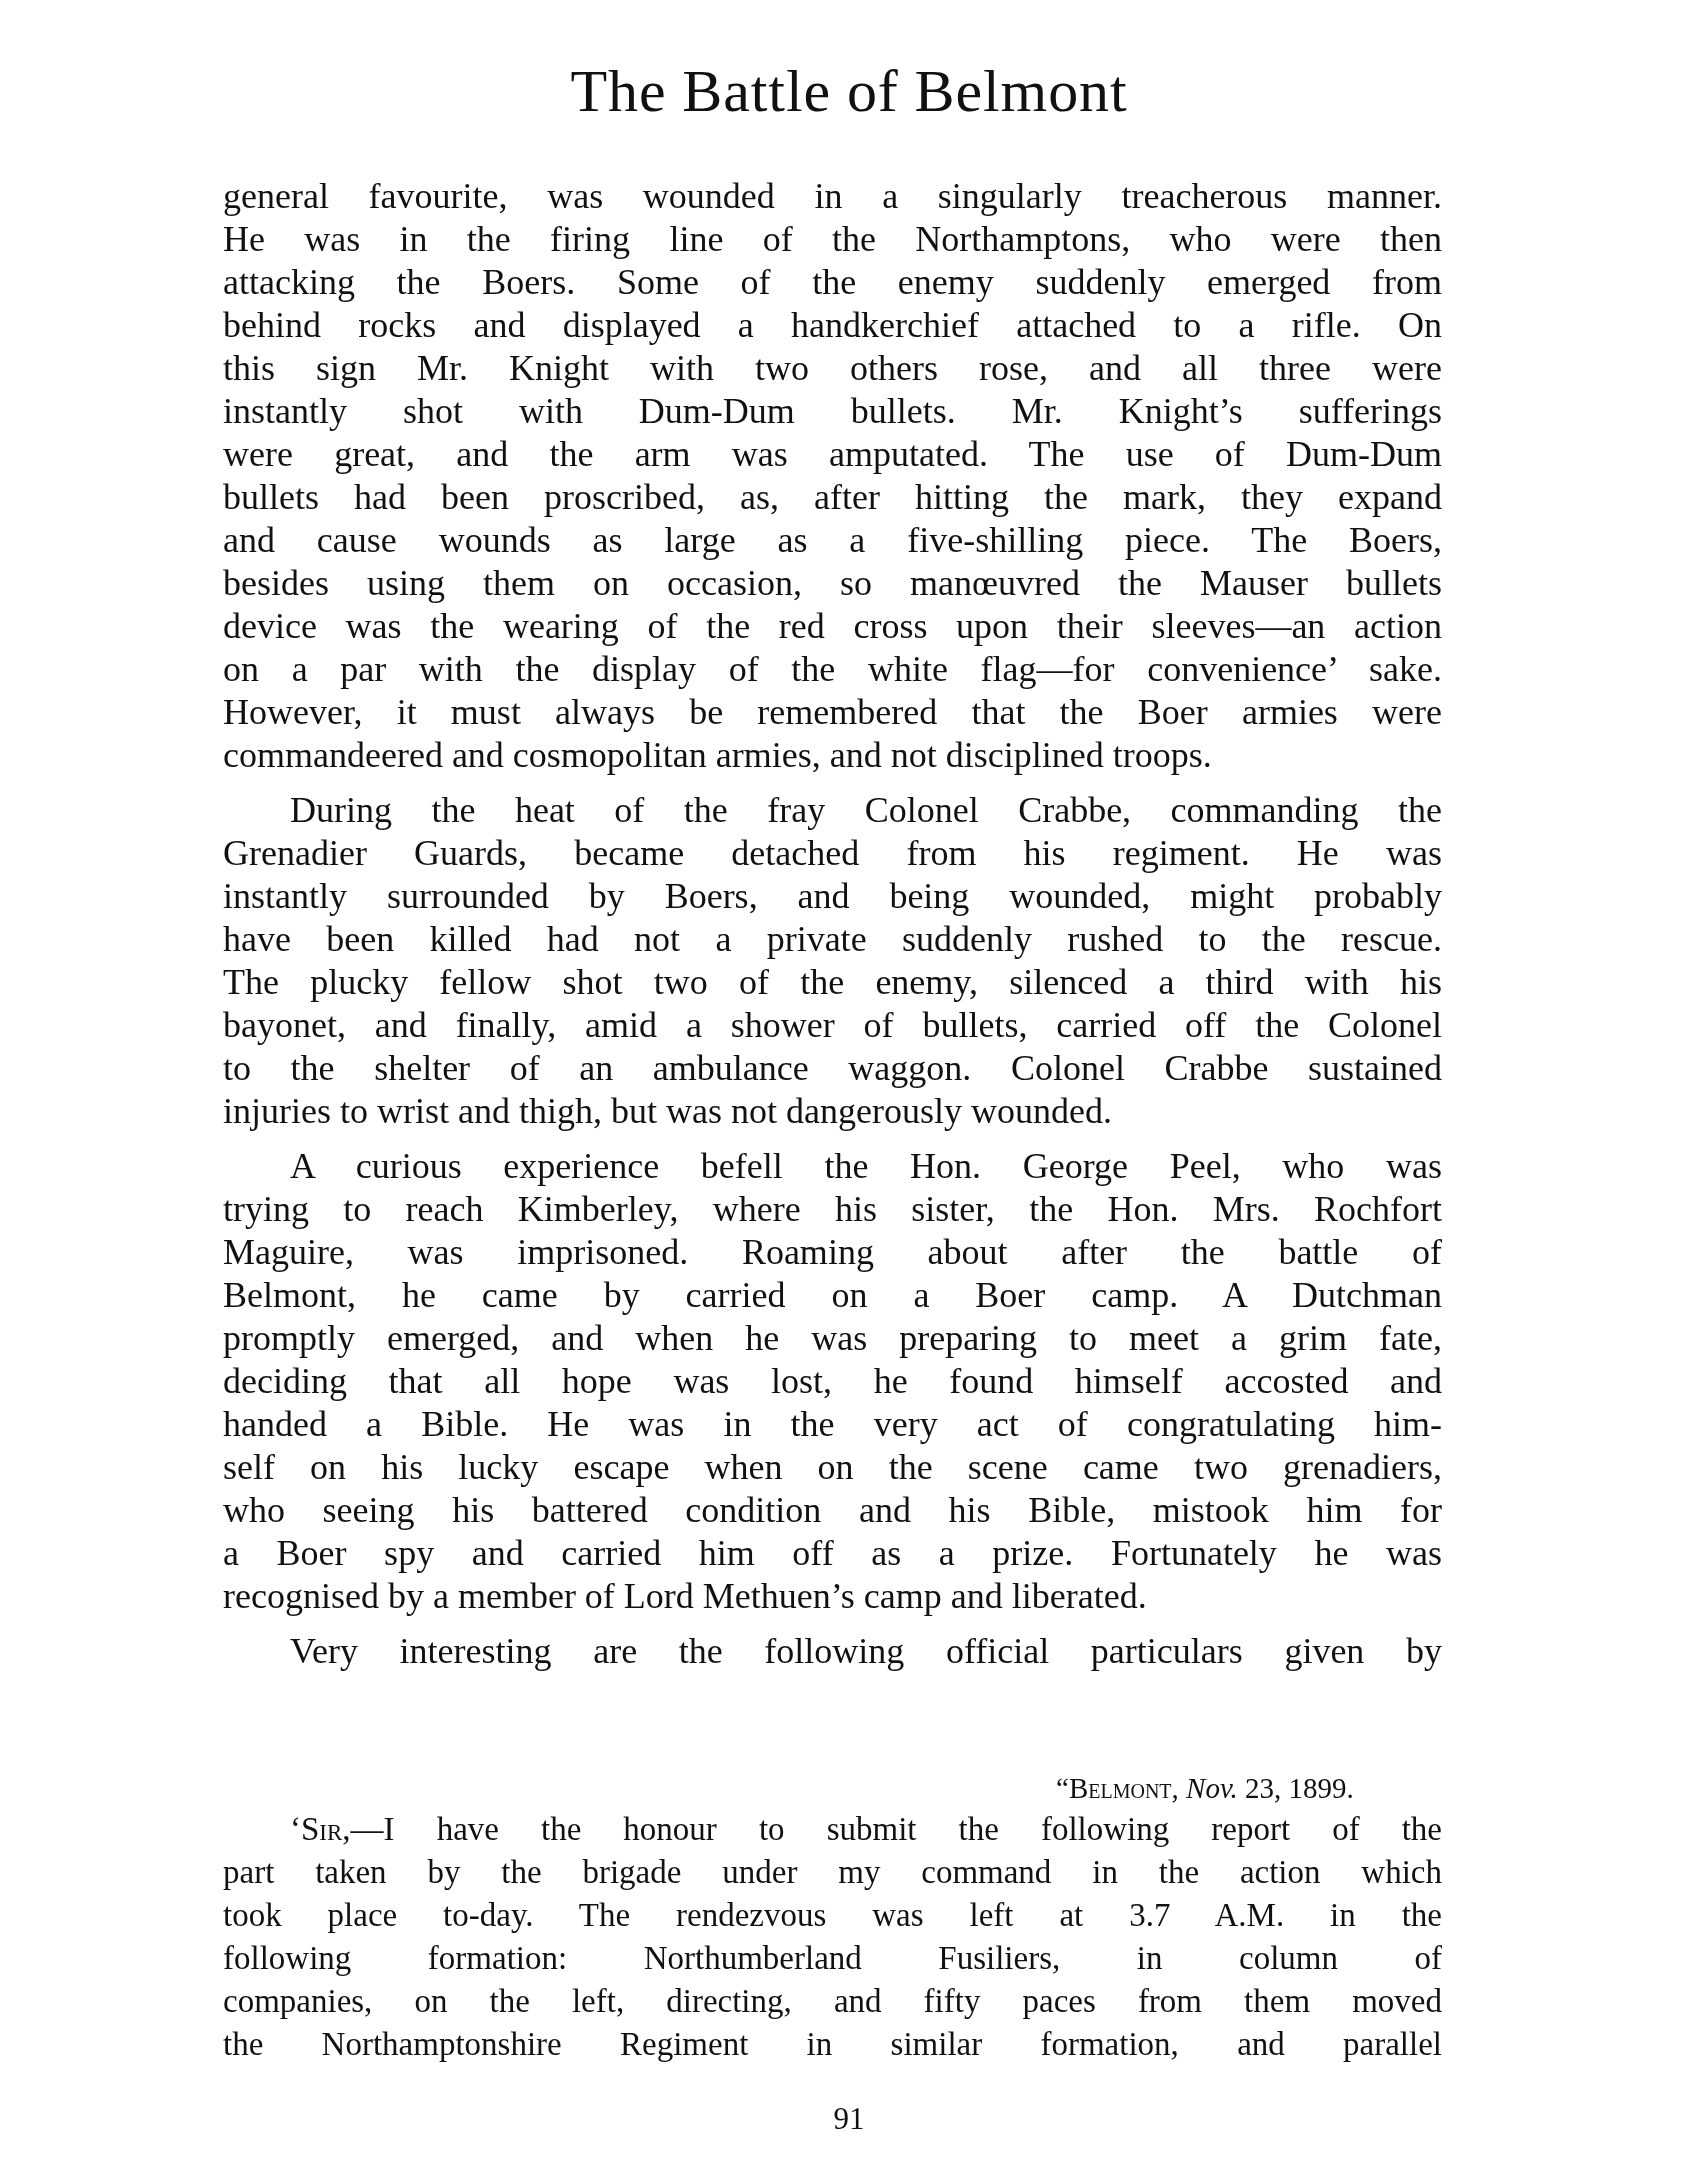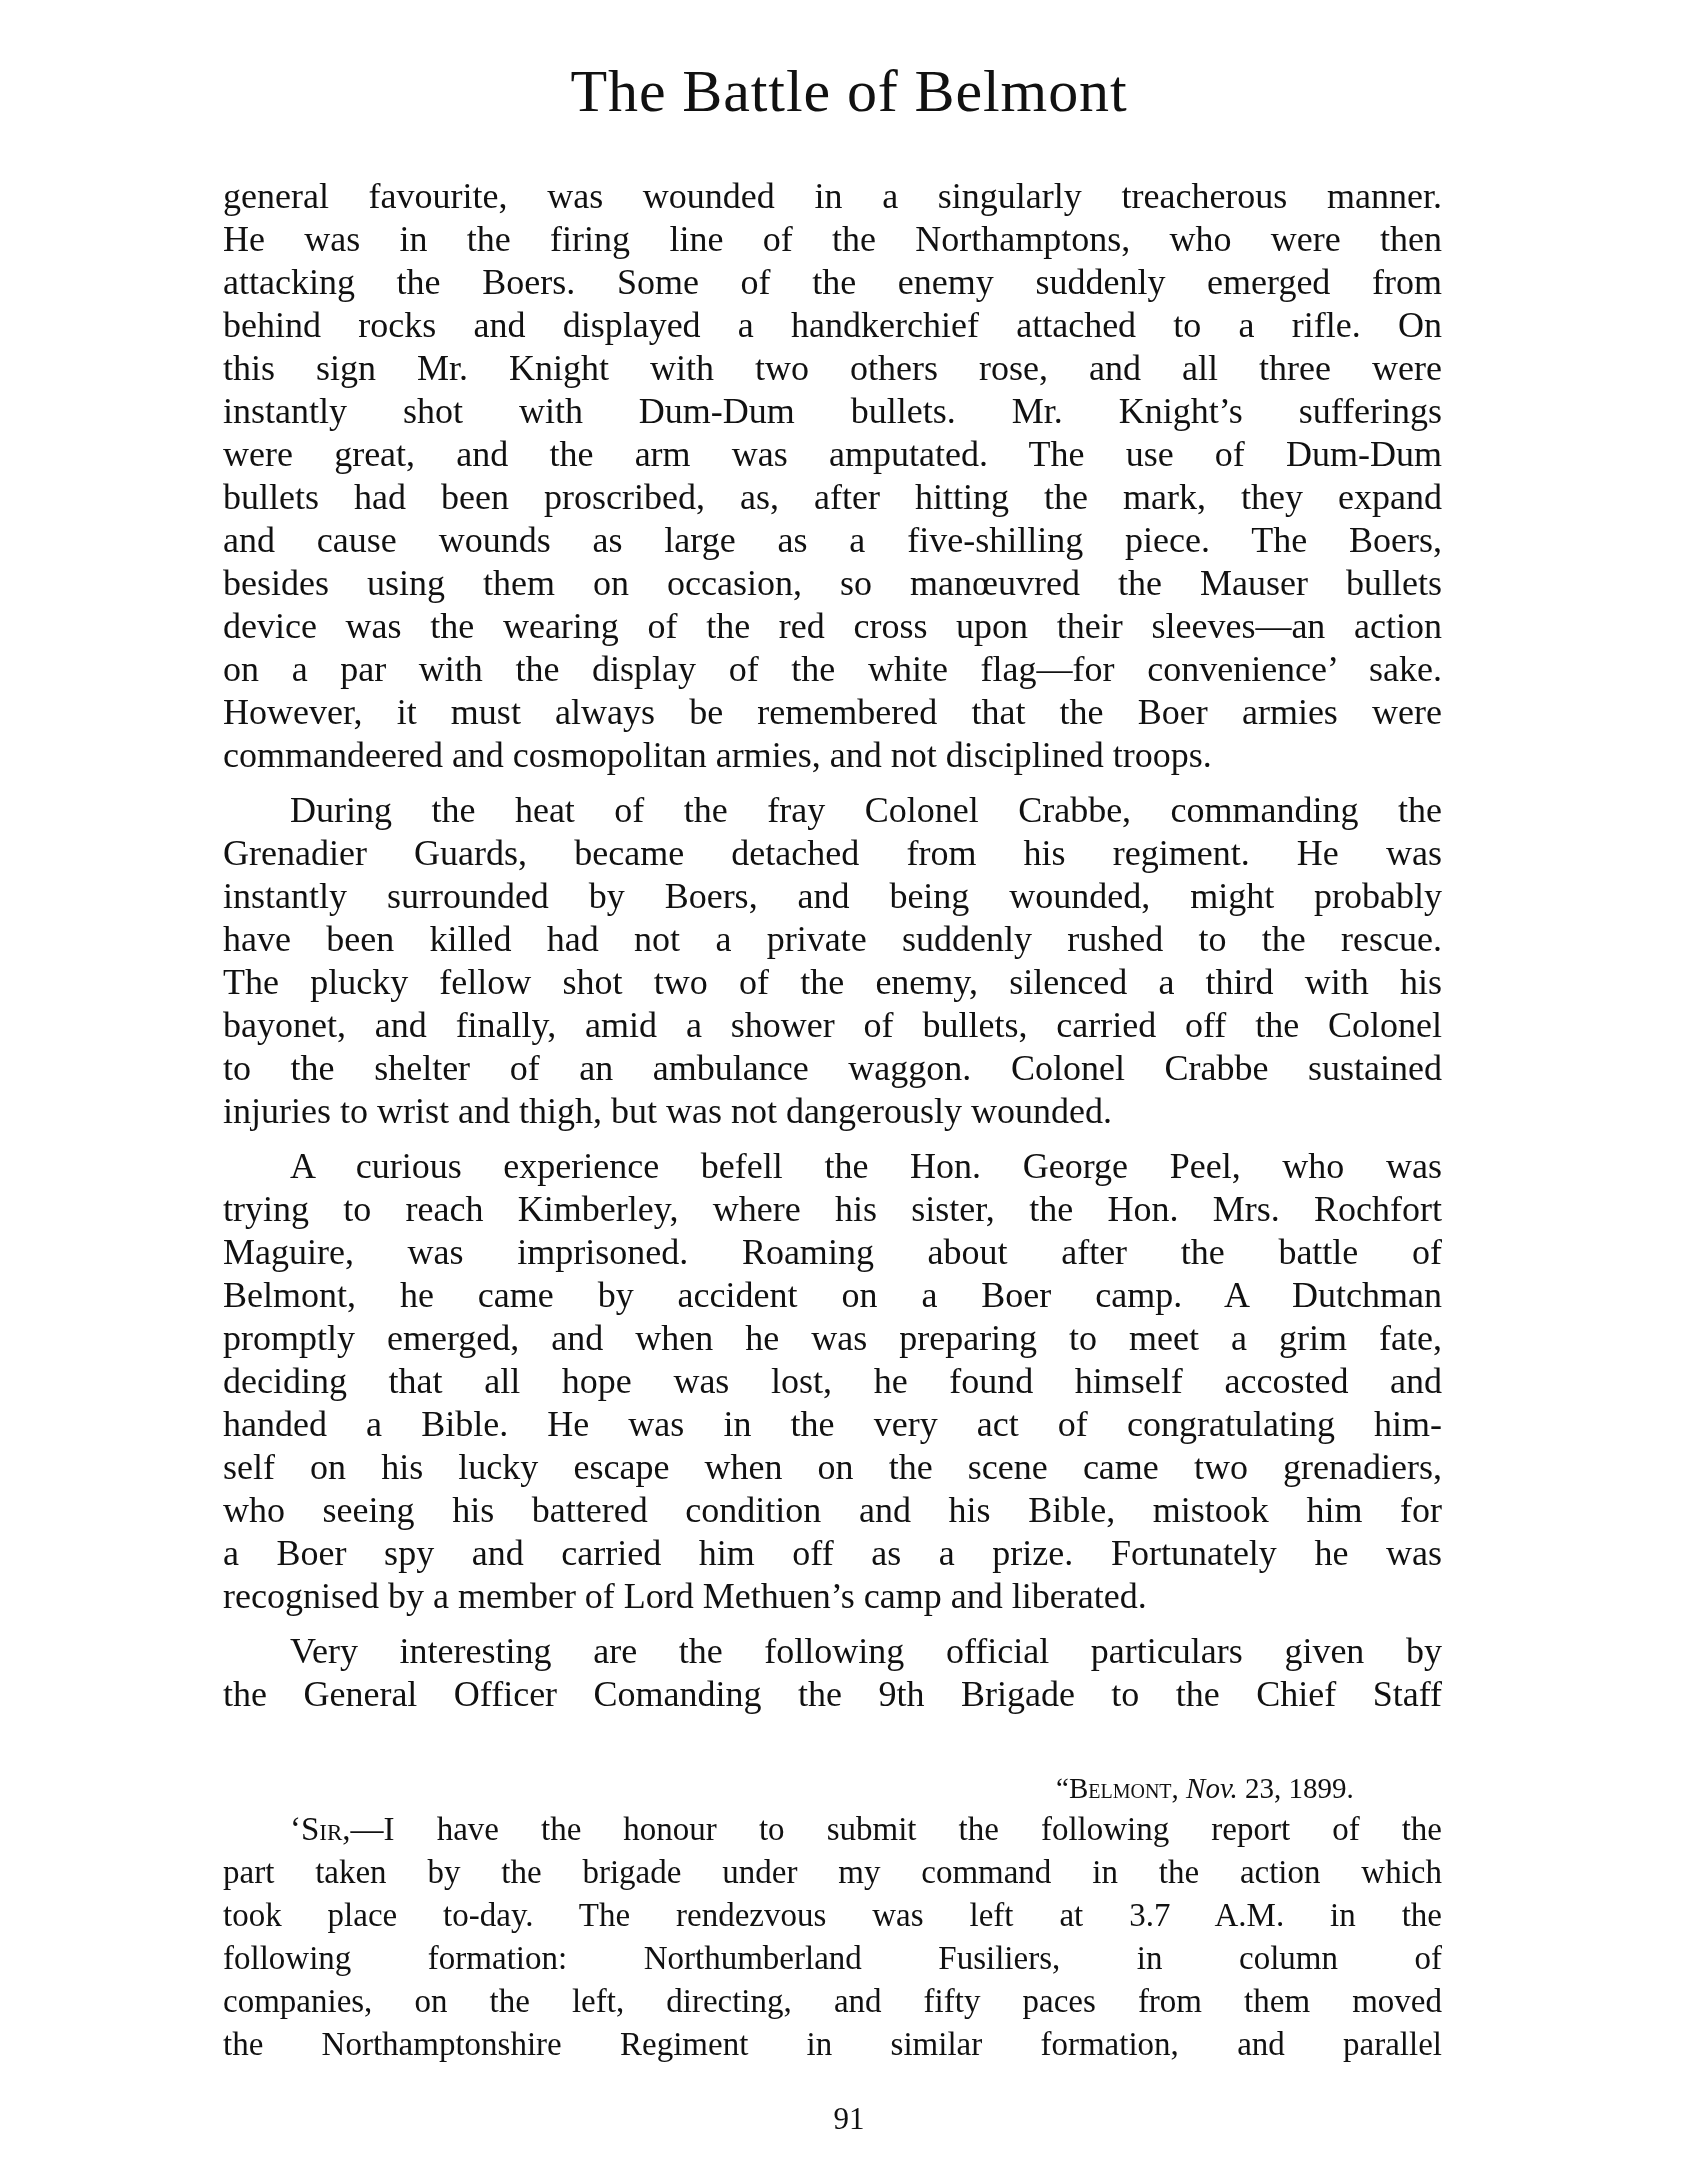--- a/index.html
+++ b/index.html
@@ -129,33 +129,32 @@
       <span class="line">The plucky fellow shot two of the enemy, silenced a third with his</span>
       <span class="line">bayonet, and finally, amid a shower of bullets, carried off the Colonel</span>
       <span class="line">to the shelter of an ambulance waggon.  Colonel Crabbe sustained</span>
       <span class="line last">injuries to wrist and thigh, but was not dangerously wounded.</span>
     </p>
 
     <p class="para">
       <span class="line indent">A curious experience befell the Hon. George Peel, who was</span>
       <span class="line">trying to reach Kimberley, where his sister, the Hon. Mrs. Rochfort</span>
       <span class="line">Maguire, was imprisoned.  Roaming about after the battle of</span>
-      <span class="line">Belmont, he came by accident on a Boer camp.  A Dutchman</span>
+      <span class="line">Belmont, he came by carried on a Boer camp.  A Dutchman</span>
       <span class="line">promptly emerged, and when he was preparing to meet a grim fate,</span>
       <span class="line">deciding that all hope was lost, he found himself accosted and</span>
       <span class="line">handed a Bible.  He was in the very act of congratulating him-</span>
       <span class="line">self on his lucky escape when on the scene came two grenadiers,</span>
       <span class="line">who seeing his battered condition and his Bible, mistook him for</span>
       <span class="line">a Boer spy and carried him off as a prize.  Fortunately he was</span>
       <span class="line last">recognised by a member of Lord Methuen’s camp and liberated.</span>
     </p>
 
     <p class="para">
       <span class="line indent">Very interesting are the following official particulars given by</span>
-      <span class="line">the General Officer Comanding the 9th Brigade to the Chief Staff</span>
     </p>
   </div>
 
   <div class="dateline">
     <span>“</span><span class="sc">Belmont,</span>
     <span class="it">Nov.</span>
     <span>23, 1899.</span>
   </div>
 
   <div class="letter-block">

